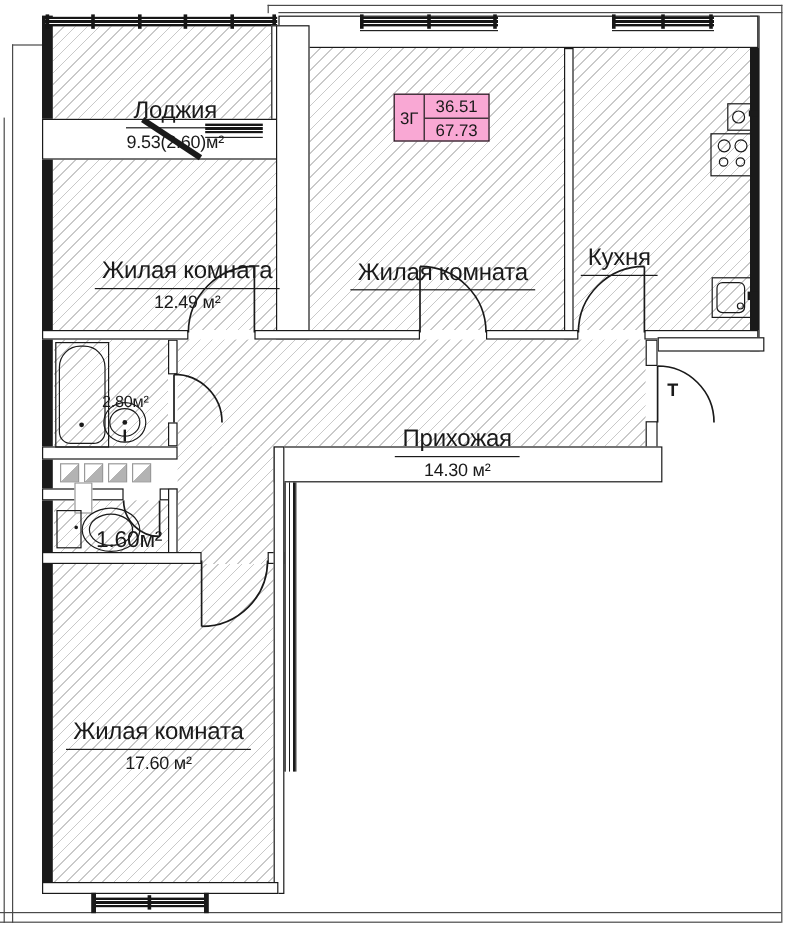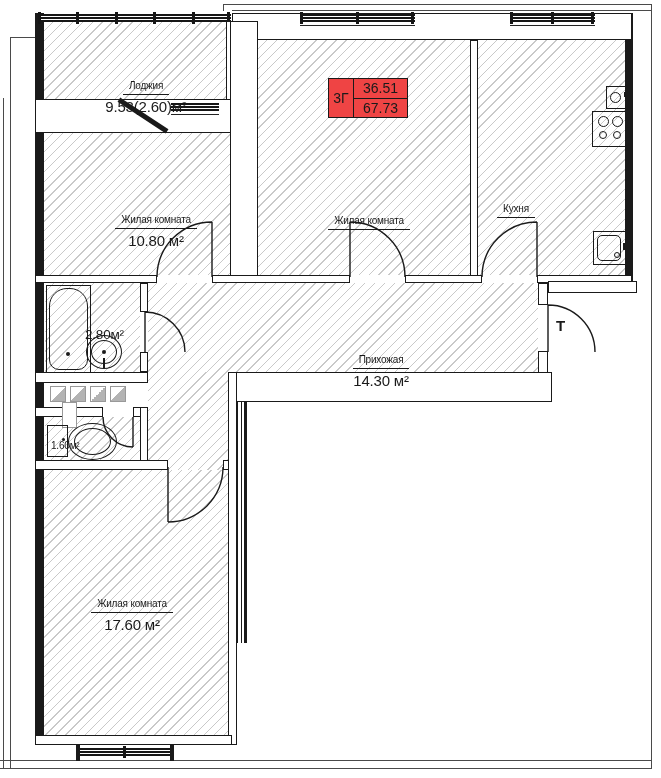--- a/index.html
+++ b/index.html
@@ -23,25 +23,25 @@
   
   .fx{position:absolute;border:1.3px solid #1a1a1a;box-sizing:border-box;background:transparent;}
   .round{border-radius:50%;}
   .dot{position:absolute;background:#1a1a1a;border-radius:50%;}
   .blk{position:absolute;background:#1a1a1a;}
   .vent{position:absolute;border:1px solid #999;box-sizing:border-box;
         background:linear-gradient(to bottom right,#fff 50%,#b3b3b3 50%);}
   .ventr{position:absolute;border:1px solid #999;box-sizing:border-box;background:#fff;}
   
   .label{position:absolute;text-align:center;line-height:1.2;letter-spacing:-0.2px;}
-  .label .nm{display:inline-block;border-bottom:1.3px solid #1a1a1a;padding:0 6px 2px;font-size:10px;margin-top:44px;}
+  .label .nm{display:inline-block;border-bottom:1.3px solid #1a1a1a;padding:0 6px 2px;font-size:20px;margin-top:44px;}
   .label .ar{display:block;margin-top:3px;font-size:15px;}
   .small-label{position:absolute;font-size:13.5px;letter-spacing:-0.2px;}
   
-  .stamp{position:absolute;left:328px;top:78px;width:80px;height:40px;background:#ef4444;
+  .stamp{position:absolute;left:328px;top:78px;width:80px;height:40px;background:#f9a8d4;
          border:1.8px solid #1a1a1a;box-sizing:border-box;display:flex;font-size:14px;}
   .stamp .cell-l{width:24px;display:flex;align-items:center;justify-content:center;border-right:1.6px solid #1a1a1a;}
   .stamp .cell-r{flex:1;display:flex;flex-direction:column;}
   .stamp .cell-r div{flex:1;display:flex;align-items:center;justify-content:center;}
   .stamp .cell-r div:first-child{border-bottom:1.6px solid #1a1a1a;}
   .tmark{position:absolute;font-size:15px;font-weight:bold;}
   svg.overlay{position:absolute;left:0;top:0;}
 </style>
 </head>
 <body>
@@ -187,34 +187,34 @@
       <div>67.73</div>
     </div>
   </div>
 
   <div class="label" style="left:61px;top:36px;width:170px">
     <span class="nm">Лоджия</span>
     <span class="ar">9.53(2.60)м²</span>
   </div>
   <div class="label" style="left:71px;top:170px;width:170px">
     <span class="nm">Жилая комната</span>
-    <span class="ar">10.80 м²</span>
+    <span class="ar">12.49 м²</span>
   </div>
   <div class="label" style="left:284px;top:171px;width:170px">
     <span class="nm">Жилая комната</span>
   </div>
   <div class="label" style="left:431px;top:159px;width:170px">
     <span class="nm">Кухня</span>
   </div>
   <div class="label" style="left:296px;top:310px;width:170px">
     <span class="nm">Прихожая</span>
     <span class="ar">14.30 м²</span>
   </div>
   <div class="small-label" style="left:85px;top:327px">2.80м²</div>
-  <div class="small-label" style="left:51px;top:440px;font-size:10px">1.60м²</div>
+  <div class="small-label" style="left:80px;top:440px;font-size:19px">1.60м²</div>
   <div class="label" style="left:47px;top:554px;width:170px">
     <span class="nm">Жилая комната</span>
     <span class="ar">17.60 м²</span>
   </div>
 
   <div class="tmark" style="left:556px;top:317px">Т</div>
 
 </div>
 
 </body></html>

